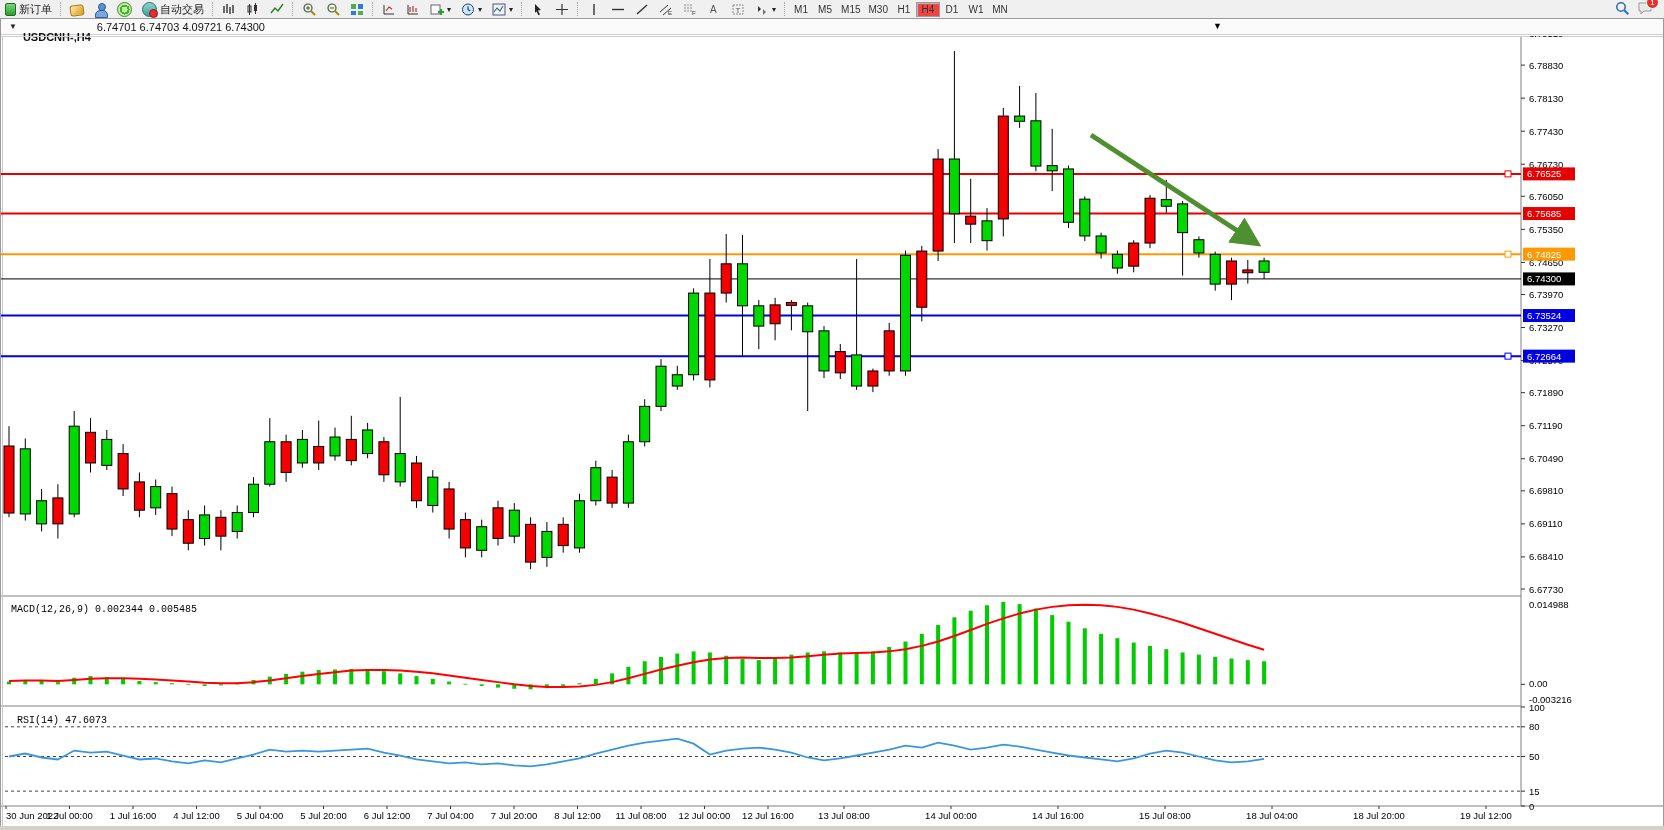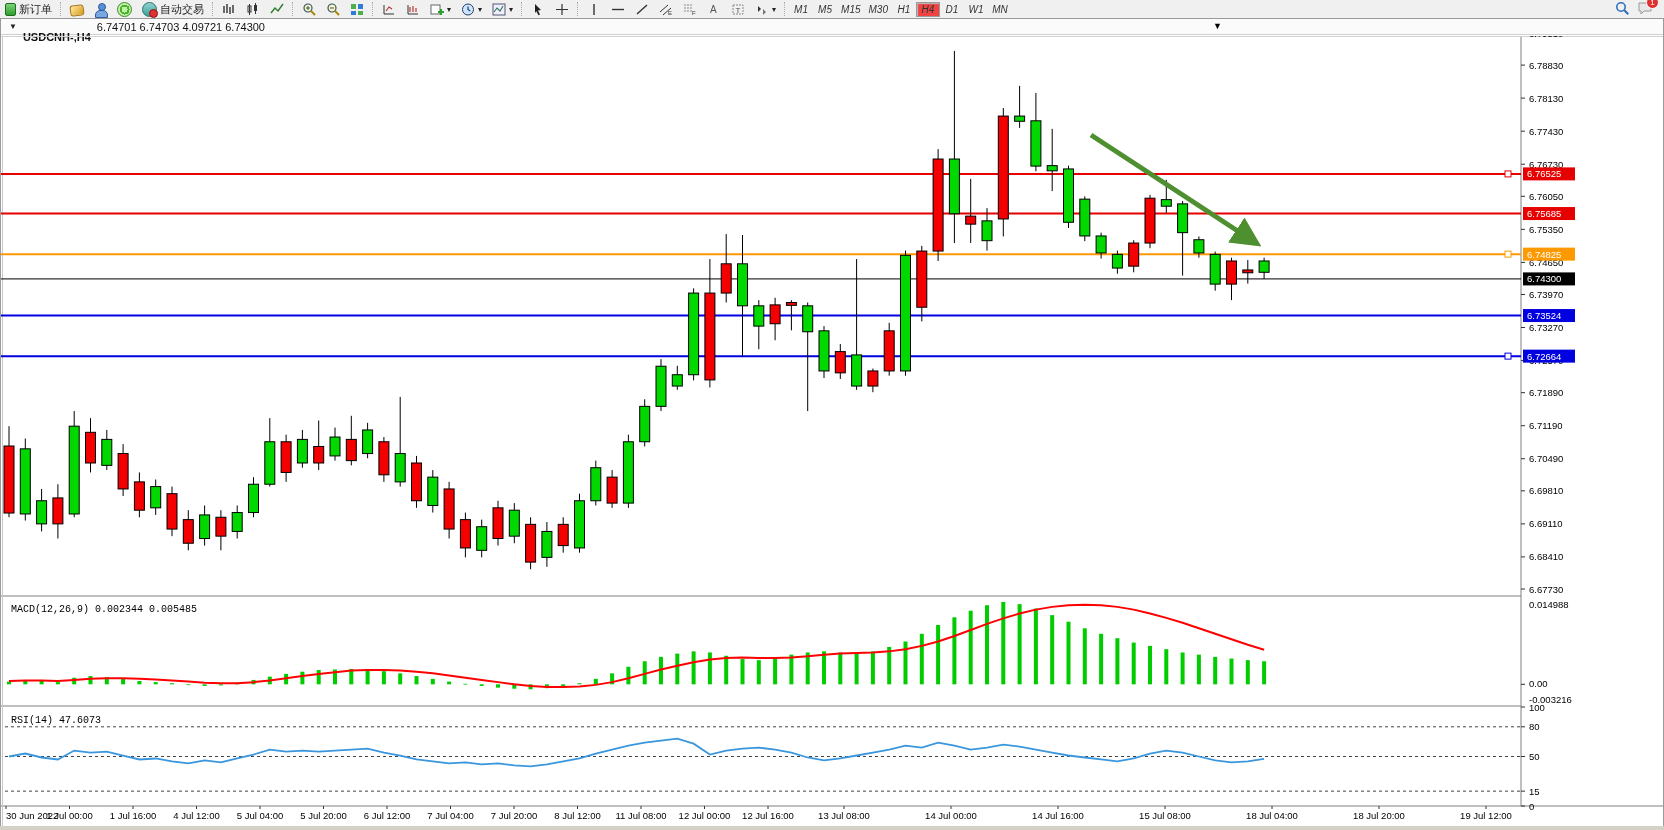--- a/index.html
+++ b/index.html
@@ -14,21 +14,21 @@
   .ic-doc{background:linear-gradient(#7bd47b,#2f9e2f);border:1px solid #1c6e1c;border-radius:2px;width:9px;height:11px;}
   .ic-gold{background:linear-gradient(135deg,#ffe9a8,#d99b16);border:1px solid #a9770e;border-radius:3px;transform:rotate(-8deg);width:12px;height:9px;margin-top:2px;}
   .ic-person{width:13px;height:13px;}
   .ic-person:before{content:"";position:absolute;left:3.5px;top:0;width:6px;height:6px;border-radius:50%;background:#5b8fd4;border:1px solid #2f5c9e;}
   .ic-person:after{content:"";position:absolute;left:1px;top:7px;width:11px;height:6px;border-radius:5px 5px 0 0;background:#79a7e0;border:1px solid #2f5c9e;}
   .ic-signal{width:13px;height:13px;border-radius:50%;background:radial-gradient(circle at 50% 50%,#bff0a8 0 3px,#4caf2f 3px 5px,#bff0a8 5px 7px,#4caf2f 7px 9px,#e8f8e0 9px);border:1px solid #3d8c26;}
   .ic-auto{width:13px;height:13px;border-radius:50%;background:linear-gradient(#8fd4cf,#3f9e97);border:1px solid #2a6f6a;}
   .ic-auto:after{content:"";position:absolute;right:-2px;bottom:-2px;width:7px;height:7px;border-radius:50%;background:#e03131;border:1px solid #8f1414;}
   .mini{width:14px;height:13px;}
   .tfbtn{min-width:24px;height:15px;font-size:10px;padding:0 3px;display:flex;align-items:center;justify-content:center;
-    border:1px solid transparent;color:#333;background:transparent;font-family:"Liberation Sans",sans-serif;font-style:italic;}
+    border:1px solid transparent;color:#333;background:transparent;font-family:"Liberation Sans",sans-serif;}
   .tfbtn.active{background:#ef4444;border:1px solid #9a9a9a;box-shadow:inset 1px 1px 1px #bbb;}
   .tool-right{margin-left:auto;display:flex;align-items:center;gap:8px;padding-right:10px;}
   .badge{position:absolute;right:-5px;top:-5px;background:#e03131;color:#fff;border-radius:50%;
     width:11px;height:11px;font-size:8px;display:flex;align-items:center;justify-content:center;border:1px solid #fff;}
   
   .chartwin{position:absolute;left:0;top:18px;width:1662px;height:811px;border:1px solid #9a9a9a;background:#fff;}
   .titlebar{position:absolute;left:0;top:0;width:100%;height:16px;background:#fbfbfb;border-bottom:1px solid #d0d0d0;
     display:flex;align-items:center;font-size:11px;color:#111;gap:6px;padding-left:8px;box-sizing:border-box;}
   .tri{font-size:8px;color:#222;}
   .autoscroll-marker{position:absolute;left:1212px;top:2px;font-size:9px;color:#000;}
@@ -583,15 +583,15 @@
       <line x1="1164" y1="770" x2="1164" y2="773" stroke="#333"></line>
       <text x="1164" y="783" font-size="9.5" fill="#000" text-anchor="middle">15 Jul 08:00</text>
       <line x1="1271" y1="770" x2="1271" y2="773" stroke="#333"></line>
       <text x="1271" y="783" font-size="9.5" fill="#000" text-anchor="middle">18 Jul 04:00</text>
       <line x1="1378" y1="770" x2="1378" y2="773" stroke="#333"></line>
       <text x="1378" y="783" font-size="9.5" fill="#000" text-anchor="middle">18 Jul 20:00</text>
       <line x1="1485" y1="770" x2="1485" y2="773" stroke="#333"></line>
       <text x="1485" y="783" font-size="9.5" fill="#000" text-anchor="middle">19 Jul 12:00</text>
     </svg>
   <div class="panel-label" style="top:585px;">MACD(12,26,9) 0.002344 0.005485</div>
-  <div class="panel-label" style="top:696px;">RSI(14) 47.6073</div>
+  <div class="panel-label" style="top:696px;margin-left:6px;">RSI(14) 47.6073</div>
 </div>
 <div class="bottom-strip"></div>
 
 </body></html>

